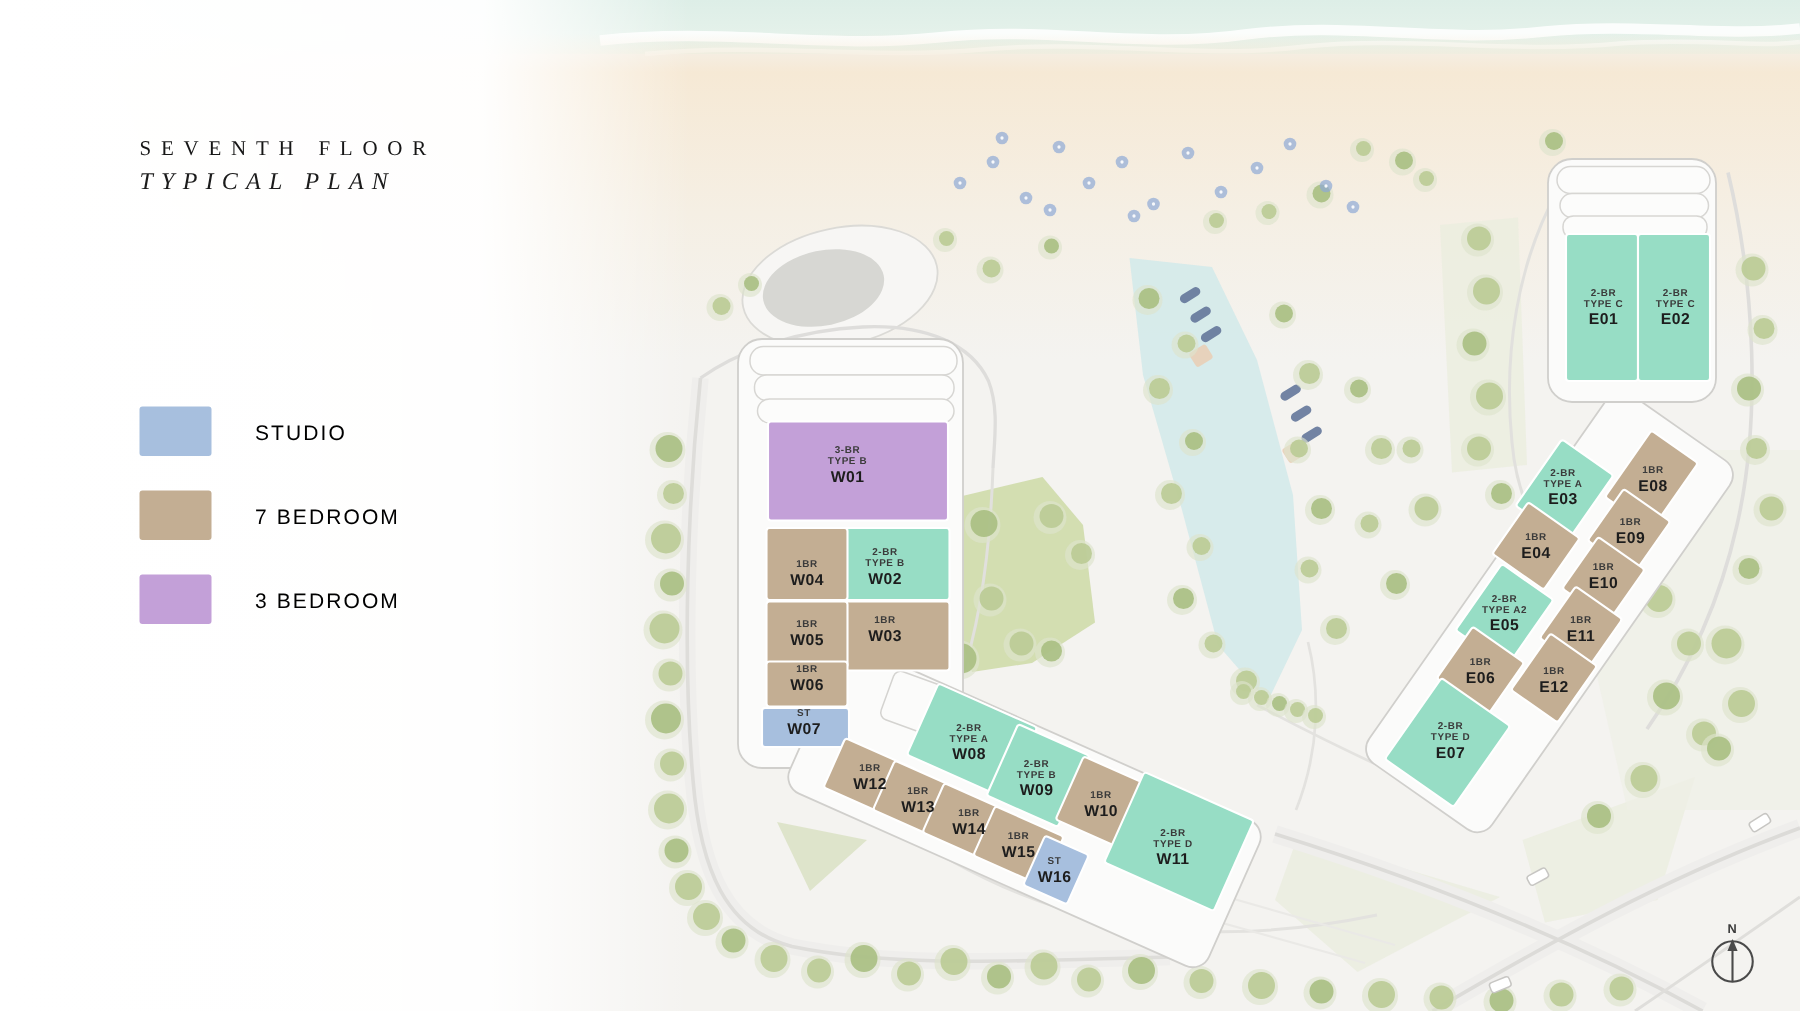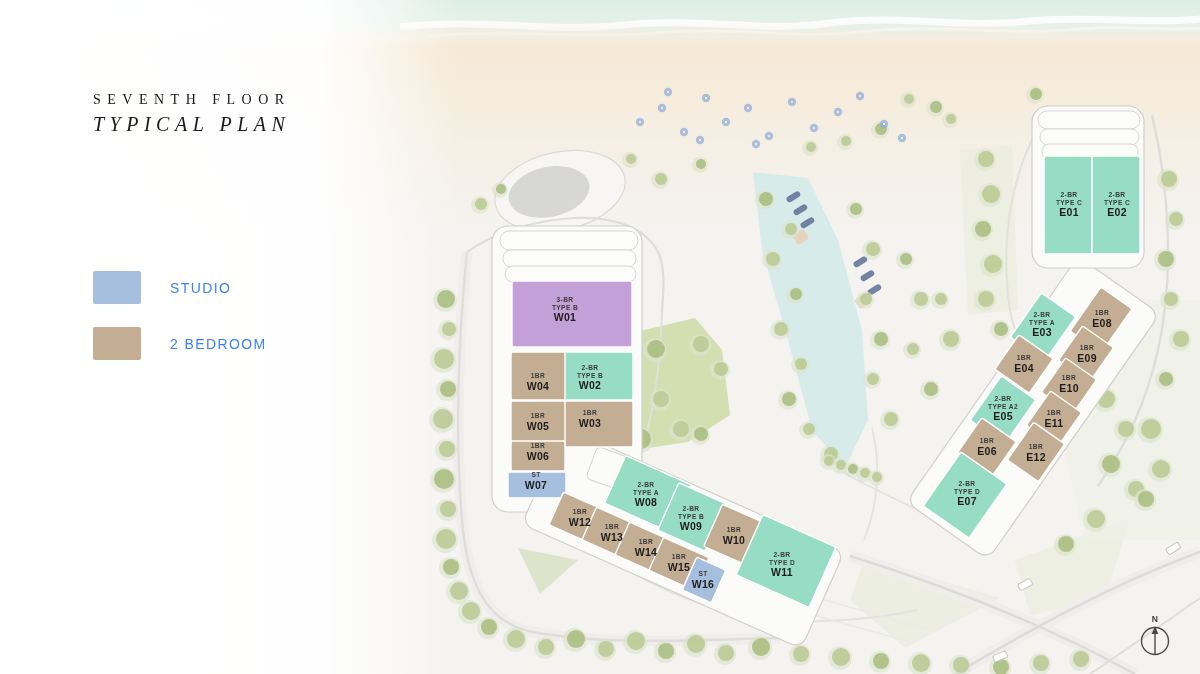--- a/index.html
+++ b/index.html
@@ -5,26 +5,26 @@
   html,body{margin:0;padding:0;background:#ffffff;}
   .stage{position:relative;width:1200px;height:674px;overflow:hidden;background:#fff;
          font-family:"Liberation Sans",sans-serif;}
   .stage svg{position:absolute;left:0;top:0;}
   svg text{font-family:"Liberation Sans",sans-serif;}
 
   .title-block{position:absolute;left:93px;top:92px;z-index:5;}
   .title-line1{margin:0;font-family:"Liberation Serif",serif;font-weight:500;
                font-size:14px;letter-spacing:6.5px;color:#161616;white-space:nowrap;}
   .title-line2{margin:5px 0 0;font-family:"Liberation Serif",serif;font-style:italic;
-               font-weight:400;font-size:20px;letter-spacing:5.5px;color:#1b1b1b;white-space:nowrap;}
+               font-weight:400;font-size:16px;letter-spacing:5.5px;color:#1b1b1b;white-space:nowrap;}
 
   .legend{position:absolute;left:93px;top:271px;z-index:5;}
   .legend-row{display:flex;align-items:center;height:33px;margin-bottom:23px;}
   .swatch{width:48px;height:33px;border-radius:2px;margin-right:29px;flex:0 0 auto;}
-  .legend-label{font-size:14px;letter-spacing:1.4px;color:#3b82f6;}
+  .legend-label{font-size:14px;letter-spacing:1.4px;color:#000000;}
 
   .u-type{font-size:6.6px;font-weight:600;letter-spacing:.4px;fill:#3b3b3b;}
   .u-id{font-size:10.5px;font-weight:700;letter-spacing:.3px;fill:#1d1d1d;}
   .compass-n{font-size:8.5px;font-weight:600;letter-spacing:.5px;fill:#3c3c3c;}
 </style>
 </head>
 <body>
 
 <div class="stage">
 
@@ -518,17 +518,21 @@
     <h2 class="title-line2">TYPICAL PLAN</h2>
   </header>
 
   <div class="legend">
     <div class="legend-row">
       <span class="swatch" style="background: rgb(167, 191, 222);"></span>
       <span class="legend-label">STUDIO</span>
     </div>
     <div class="legend-row">
       <span class="swatch" style="background: rgb(195, 174, 147);"></span>
-      <span class="legend-label">2 BEDROOM</span>
+      <span class="legend-label">7 BEDROOM</span>
+    </div>
+    <div class="legend-row">
+      <span class="swatch" style="background: rgb(195, 160, 216);"></span>
+      <span class="legend-label">3 BEDROOM</span>
     </div>
   </div>
 
 </div>
 
 </body></html>

